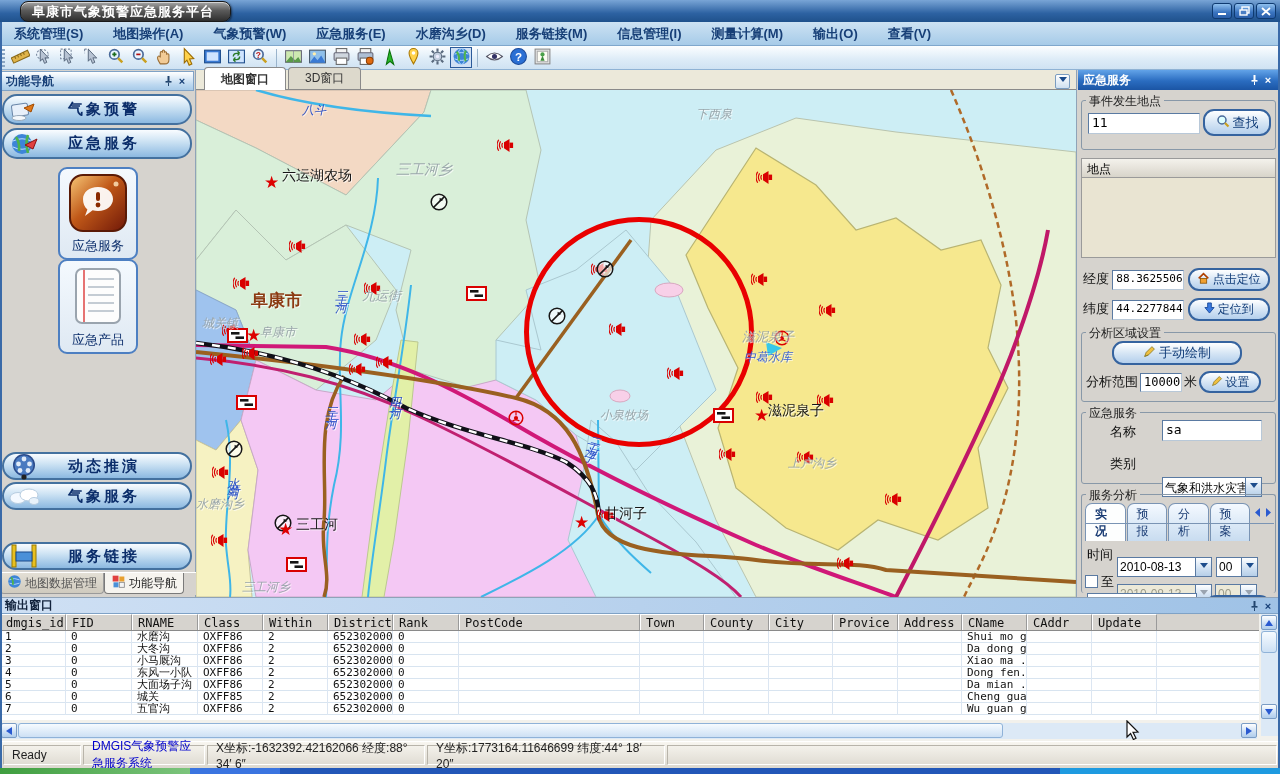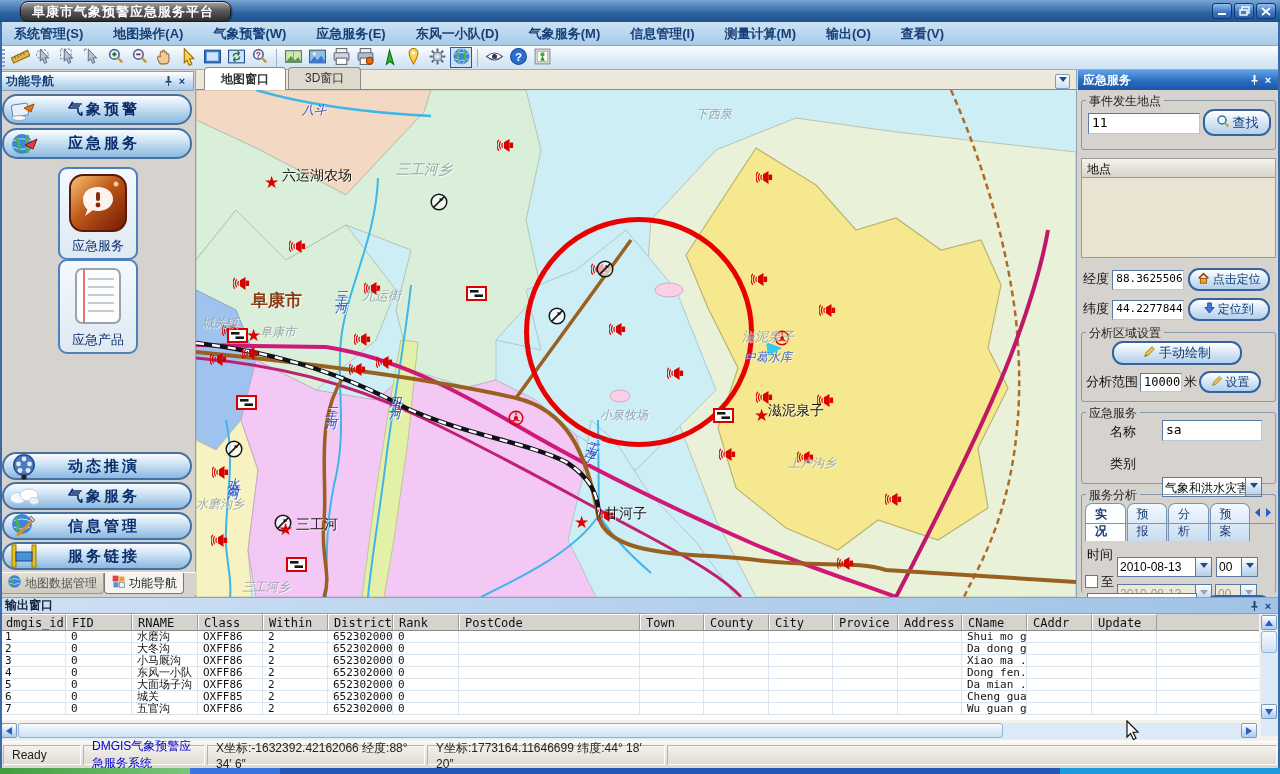--- a/index.html
+++ b/index.html
@@ -153,22 +153,22 @@
           </svg>
         </span>
     </div>
   </div>
 
   <div id="menubar">
       <div class="menu-item">系统管理(S)</div>
       <div class="menu-item">地图操作(A)</div>
       <div class="menu-item">气象预警(W)</div>
       <div class="menu-item">应急服务(E)</div>
-      <div class="menu-item">东风一小队(D)</div>
-      <div class="menu-item">气象服务(M)</div>
+      <div class="menu-item">水磨沟乡(D)</div>
+      <div class="menu-item">服务链接(M)</div>
       <div class="menu-item">信息管理(I)</div>
       <div class="menu-item">测量计算(M)</div>
       <div class="menu-item">输出(O)</div>
       <div class="menu-item">查看(V)</div>
     </div>
 
   <div id="toolbar">
       <div class="tb-grip"></div>
       <div class="tb-btn">
         <span><svg width="19" height="19" viewBox="0 0 18 18">
@@ -420,32 +420,20 @@
       </div>
       <div class="lnav" style="top: 412px; height: 28px;">
         <span class="ico">
           <svg width="32" height="24" viewBox="0 0 32 24">
             <ellipse cx="10" cy="14" rx="8" ry="5.5" fill="#f4f9ff" stroke="#b8cde0"></ellipse>
             <ellipse cx="21" cy="11" rx="9" ry="6" fill="#ffffff" stroke="#b8cde0"></ellipse>
             <ellipse cx="26" cy="17" rx="5" ry="3.5" fill="#e8f2fa" stroke="#b8cde0"></ellipse>
           </svg>
         </span>
         <span class="lbl">气象服务</span>
-      </div>
-      <div class="lnav" style="top: 442px; height: 28px;">
-        <span class="ico">
-          <svg width="30" height="28" viewBox="0 0 30 28">
-            <circle cx="13" cy="12" r="10" fill="#3d85d8"></circle>
-            <path d="M5 9q8-4 16 0M5 15q8 4 16 0" stroke="#bfe0ff" fill="none"></path>
-            <path d="M6 5q4 6 3 14" stroke="#4db34d" stroke-width="2.6" fill="none"></path>
-            <path d="M8 24L24 8" stroke="#e09020" stroke-width="3"></path>
-            <path d="M22 4l4 4-2 2-4-4z" fill="#c8c8c8" stroke="#777"></path>
-          </svg>
-        </span>
-        <span class="lbl">信息管理</span>
       </div>
       <div class="lnav" style="top: 472px; height: 28px;">
         <span class="ico">
           <svg width="30" height="28" viewBox="0 0 30 28">
             <rect x="3" y="3" width="4" height="22" fill="#e8c020" stroke="#9a7a00"></rect>
             <rect x="23" y="3" width="4" height="22" fill="#e8c020" stroke="#9a7a00"></rect>
             <rect x="7" y="10" width="16" height="9" fill="#4a90d8" stroke="#1a4a8a"></rect>
           </svg>
         </span>
         <span class="lbl">服务链接</span>

